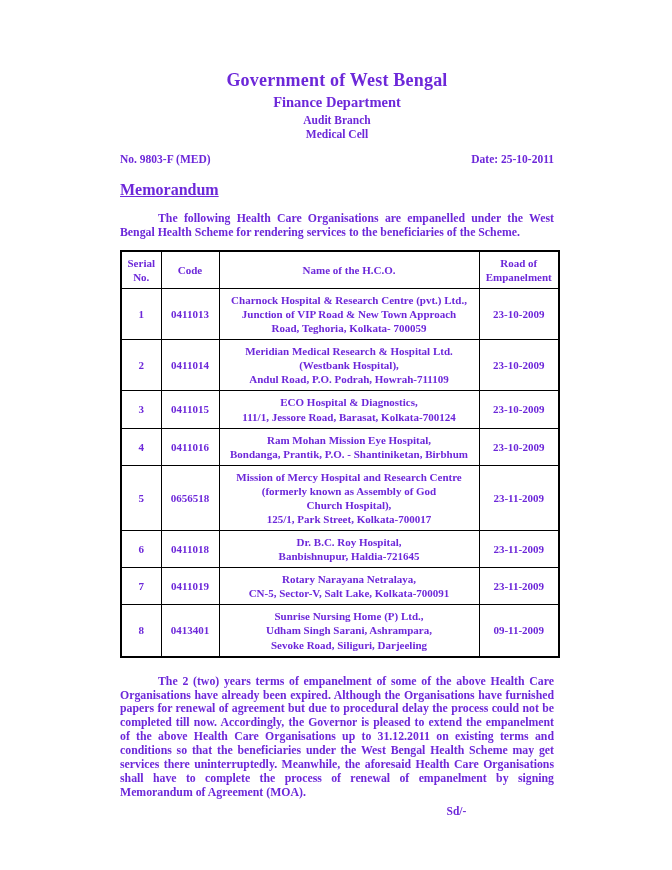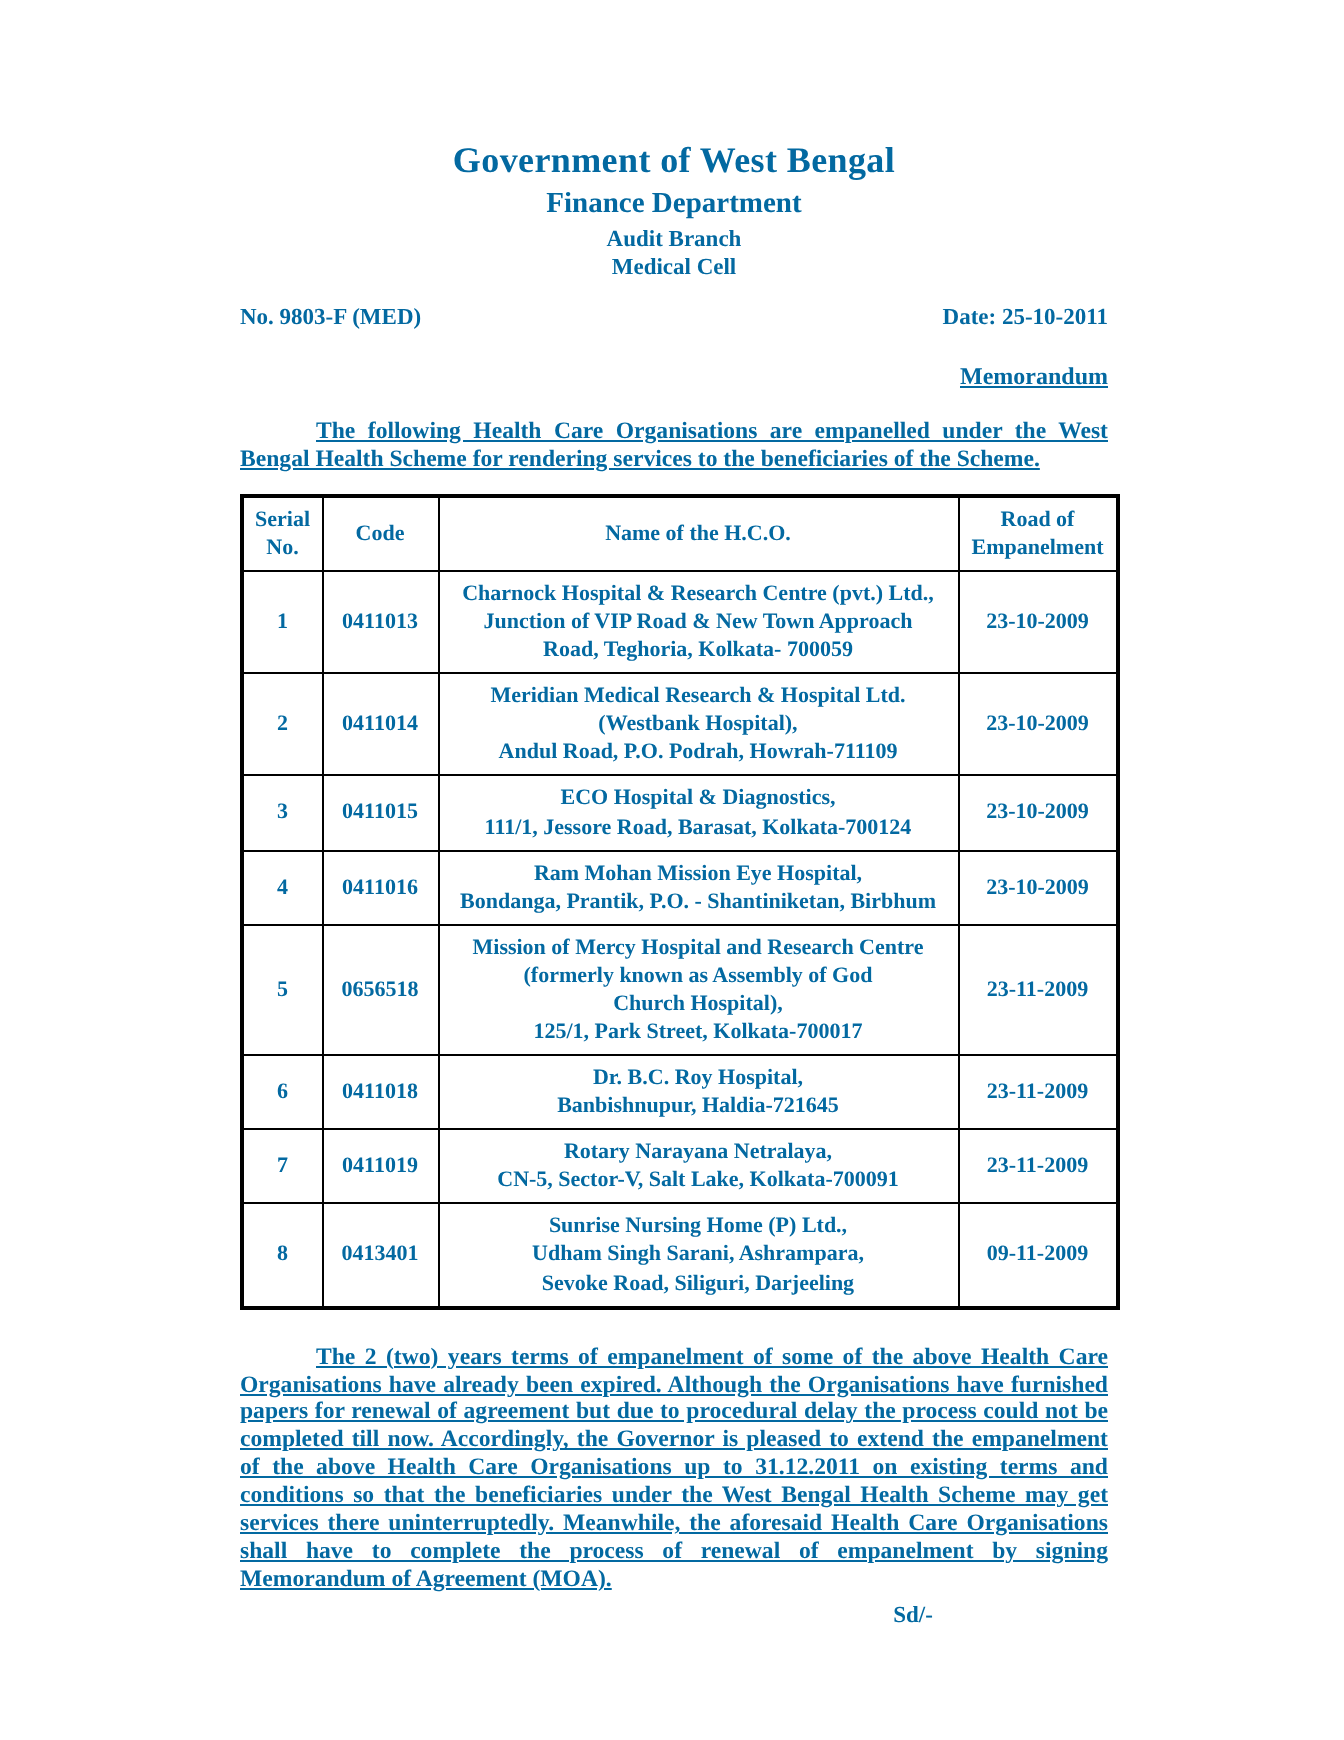--- a/index.html
+++ b/index.html
@@ -9,21 +9,21 @@
   }
   .page {
     position: relative;
     width: 672px;
     height: 815px;
     background: #ffffff;
     box-sizing: border-box;
     padding: 70px 118px 0 120px;
     font-family: "Liberation Serif", "DejaVu Serif", serif;
     font-weight: bold;
-    color: #0369a1;
+    color: #6d28d9;
     overflow: hidden;
   }
   .doc-header { text-align: center; }
   .doc-title {
     font-size: 18px;
     margin: 0 0 3px 0;
     letter-spacing: 0.2px;
   }
   .doc-dept {
     font-size: 14.5px;
@@ -34,32 +34,31 @@
     margin: 0 0 2px 0;
   }
   .meta-row {
     display: flex;
     justify-content: space-between;
     font-size: 11.5px;
     margin-top: 13px;
     gap: 36px;
   }
   .memo-heading-wrap {
-    text-align: right;
+    text-align: left;
     margin-top: 16px;
-    font-size: 12px;
+    font-size: 16px;
   }
   .memo-heading-wrap span { text-decoration: underline; }
   .para {
     font-size: 11.8px;
     line-height: 1.18;
     text-align: justify;
     text-indent: 38px;
     margin: 0;
-    text-decoration: underline;
   }
   .intro-para { margin-top: 13px; }
   .closing-para { margin-top: 17px; }
   table.hco {
     border-collapse: collapse;
     table-layout: fixed;
     width: 438px;
     margin-top: 10px;
     border: 2px solid #000;
   }

